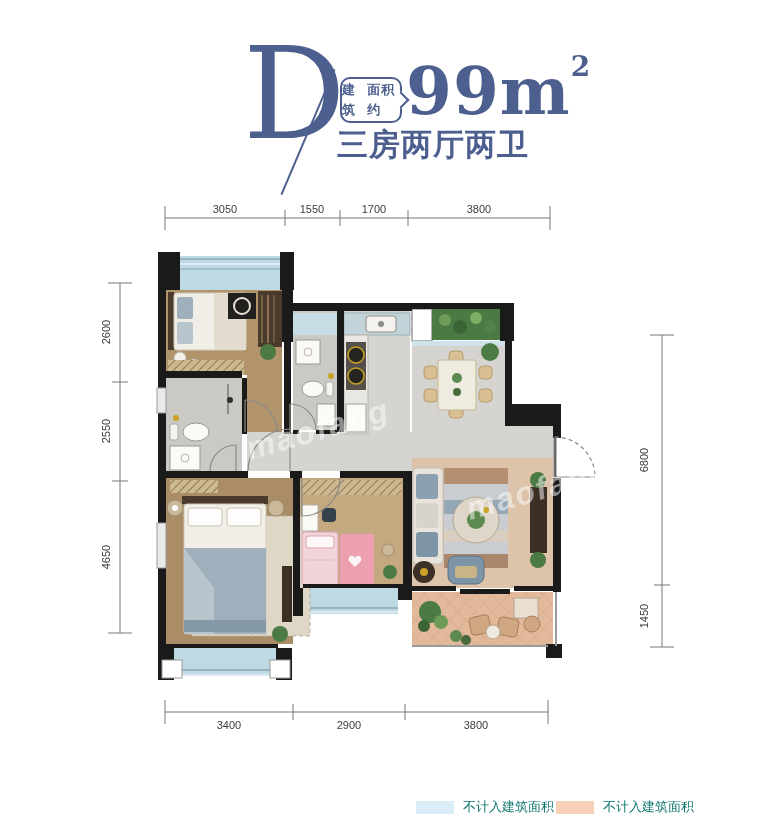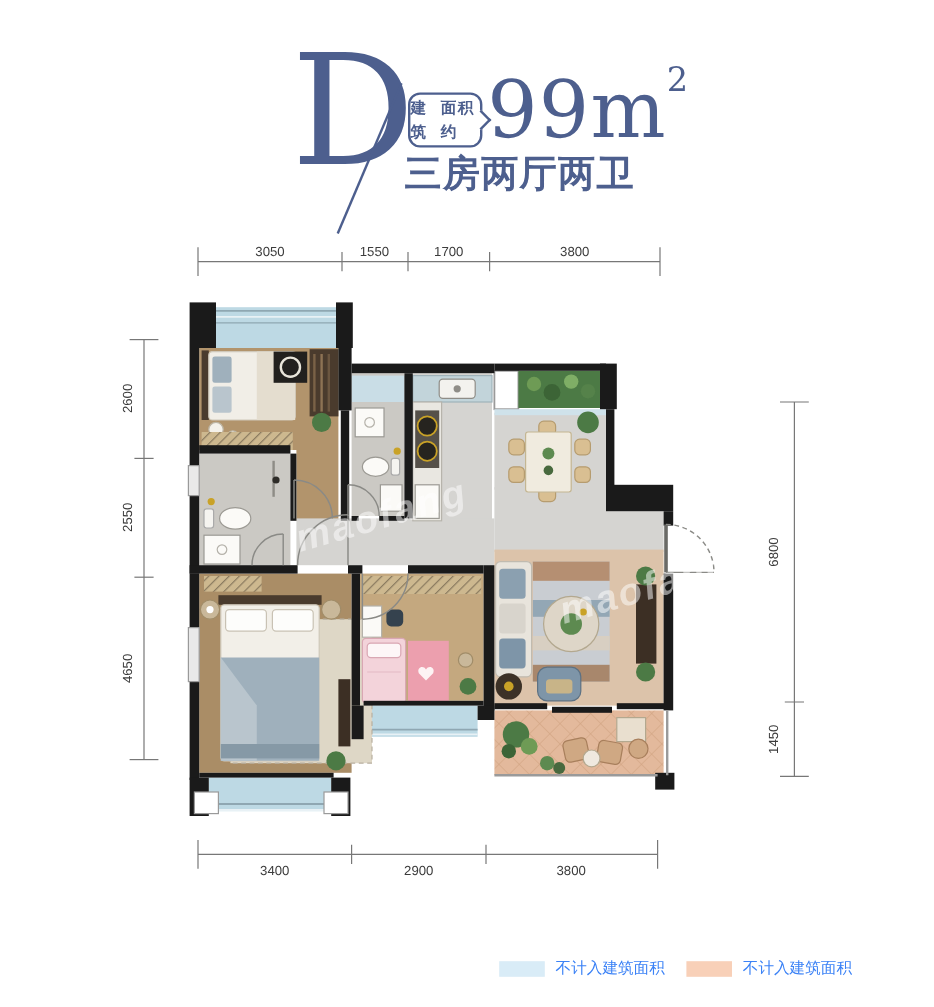--- a/index.html
+++ b/index.html
@@ -19,26 +19,26 @@
     border:2px solid #4d5f8e;border-radius:10px;background:#fff;
     display:flex;flex-direction:row;justify-content:center;align-items:center;
     font-size:13px;font-weight:bold;line-height:1.55;letter-spacing:1px;
   }
   .badge::after{
     content:"";position:absolute;right:-7px;top:15px;width:10px;height:10px;background:#fff;
     border-top:2px solid #4d5f8e;border-right:2px solid #4d5f8e;transform:rotate(45deg);
   }
   .area-val{
     position:absolute;left:406px;top:52px;
-    font-family:"DejaVu Serif", serif;font-weight:normal;font-size:66px;line-height:1.1;letter-spacing:1px;
+    font-family:"DejaVu Serif", serif;font-weight:bold;font-size:66px;line-height:1.1;letter-spacing:1px;
   }
   .area-val sup{font-size:28px;vertical-align:38px;}
   .plan-subtitle{position:absolute;left:337px;top:124px;font-size:31px;font-weight:bold;letter-spacing:1px;}
   
-  .legend{position:absolute;left:416px;top:798px;display:flex;align-items:center;gap:18px;font-size:13px;color:#3b82f6;}
+  .legend{position:absolute;left:416px;top:798px;display:flex;align-items:center;gap:2px;font-size:13px;color:#0f766e;}
   .legend .sw{width:38px;height:13px;display:inline-block;margin-right:9px;}
   .legend .item{display:flex;align-items:center;}
   
   svg text{font-family:"Liberation Sans", sans-serif;}
   .dimtxt{font-size:11px;fill:#3c3c3c;}
   .wm{font-size:32px;font-style:italic;font-weight:bold;fill:#ffffff;opacity:.5;letter-spacing:2px;}
 </style>
 </head>
 <body>
 

